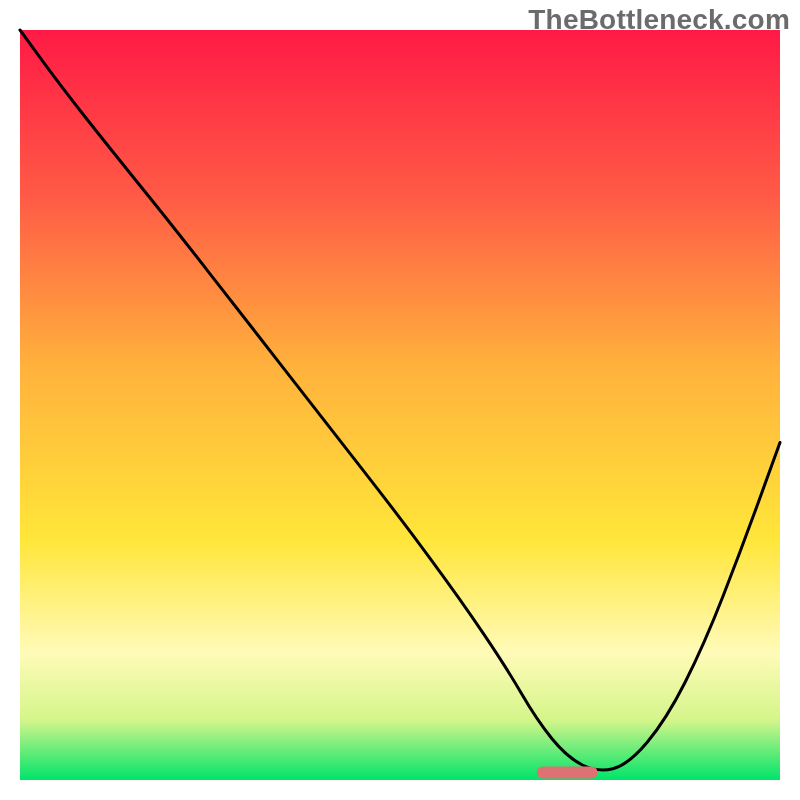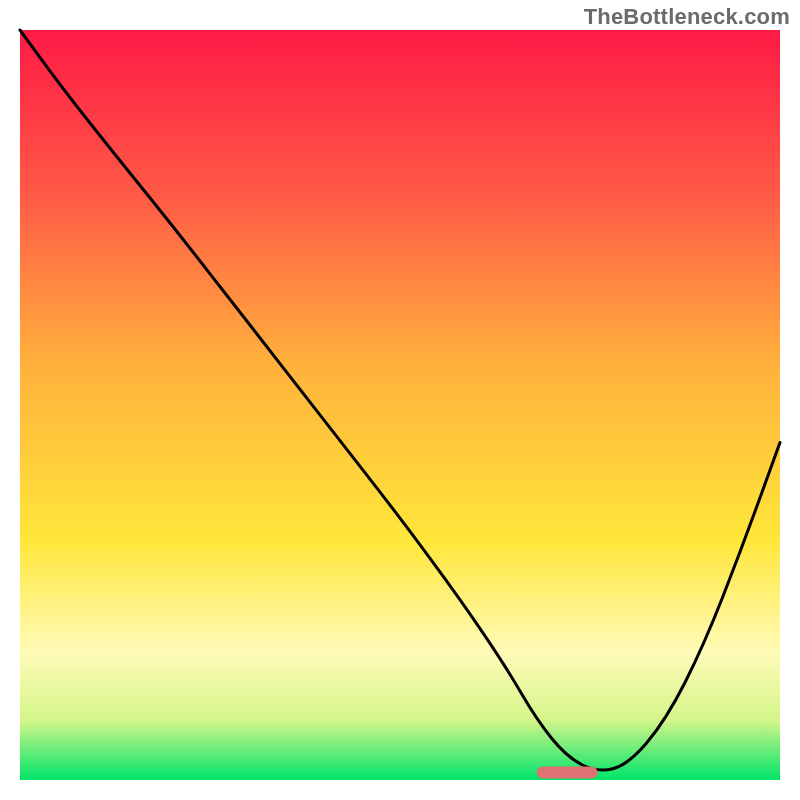--- a/index.html
+++ b/index.html
@@ -13,21 +13,21 @@
   }
   .stage {
     position: relative;
     width: 800px;
     height: 800px;
   }
   .watermark {
     position: absolute;
     top: 4px;
     right: 10px;
-    font-size: 22px;
+    font-size: 28px;
     font-weight: 600;
     color: #6b6b6b;
     letter-spacing: 0.2px;
   }
   svg.plot {
     position: absolute;
     left: 0;
     top: 0;
     width: 800px;
     height: 800px;

